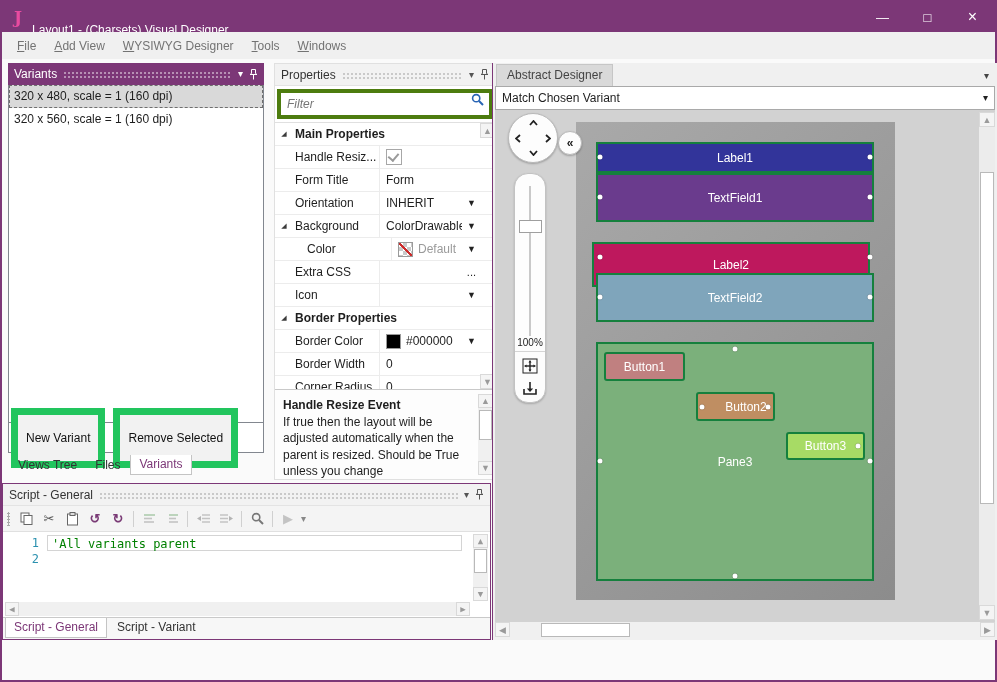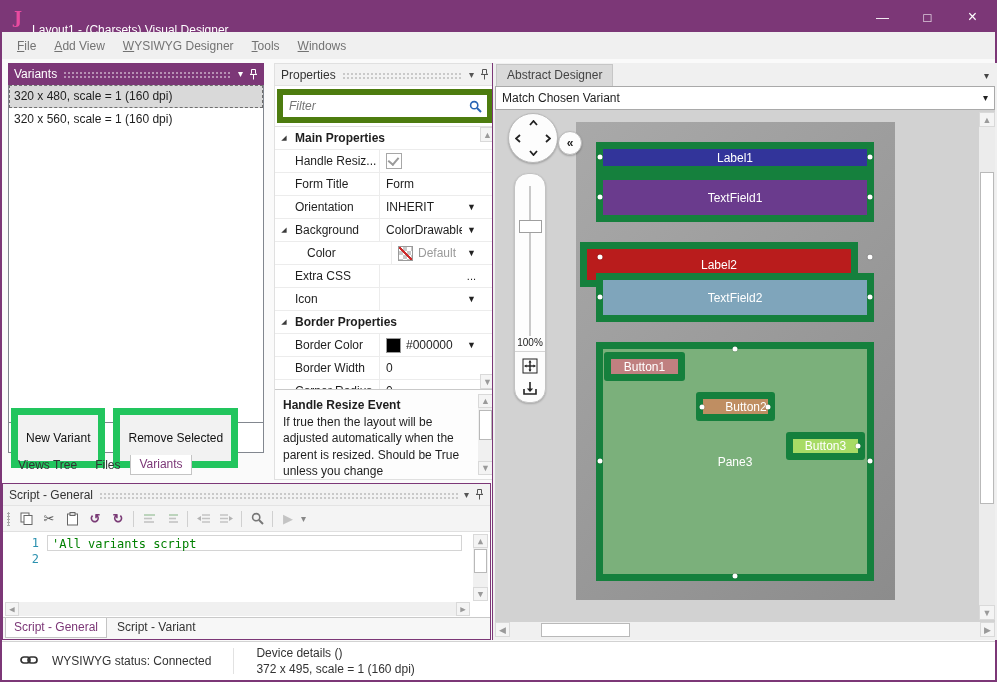--- a/index.html
+++ b/index.html
@@ -35,21 +35,21 @@
   .variant-item{height:21px;line-height:21px;padding:0 4px;white-space:nowrap;border:1px solid transparent;}
   .variant-item.selected{background:#d9d9d9;border:1px dashed #6e6e6e;}
   .btn-row{height:30px;display:flex;align-items:center;gap:8px;padding:3px 2px;background:#fff;border-left:1px solid #82878f;border-right:1px solid #82878f;border-bottom:1px solid #82878f;box-sizing:border-box;}
   .btn{background:#f2f2f2;border:7px solid #22c55e;padding:16px 8px;font-size:12px;color:#111;}
   .tab-row{height:22px;display:flex;align-items:flex-end;gap:2px;padding-left:2px;}
   .tab{padding:2px 8px 3px;color:#333;}
   .tab.active{background:#fff;border:1px solid #c4c4c4;border-top:none;color:#7c3777;}
 
   
   .props-panel{position:absolute;left:272px;top:61px;width:222px;height:417px;display:flex;flex-direction:column;background:#fff;border:1px solid #e0e0e0;box-sizing:border-box;}
-  .filter-wrap{margin:3px 2px;border:6px solid #4d7c0f;height:22px;display:flex;align-items:center;background:#fff;}
+  .filter-wrap{margin:3px 2px;border:4px solid #4d7c0f;height:22px;display:flex;background:#fff;}
   .filter-input{flex:1;border:none;outline:none;font-style:italic;color:#9a9a9a;font-size:12px;padding:0 6px;font-family:"Liberation Sans",sans-serif;background:transparent;}
   .grid{flex:1;position:relative;overflow:hidden;border-top:1px solid #e0e0e0;}
   .grid-scroll{position:absolute;right:0;top:0;bottom:0;width:15px;}
   .grid-scroll .arrowbox{position:absolute;width:15px;height:15px;right:0;}
   .prow{display:flex;height:22px;align-items:center;border-bottom:1px solid #ececec;padding-right:15px;}
   .prow .gut{width:18px;text-align:center;font-size:7px;color:#3b3b3b;flex:none;}
   .prow .nm{width:84px;flex:none;padding-left:2px;white-space:nowrap;overflow:hidden;border-right:1px solid #ececec;align-self:stretch;display:flex;align-items:center;}
   .prow .val{flex:1;display:flex;align-items:center;padding-left:6px;gap:5px;min-width:0;white-space:nowrap;}
   .prow .val .vcaret{margin-left:auto;padding-right:4px;color:#222;font-size:9px;}
   .prow.group .nm{width:auto;border-right:none;font-weight:bold;text-align:right;}
@@ -88,21 +88,21 @@
 
   
   .right-panel{position:absolute;left:490px;top:61px;width:505px;height:577px;border-left:1px solid #7c3777;box-sizing:border-box;display:flex;flex-direction:column;background:#f0f0f0;}
   .dz-tabstrip{height:23px;display:flex;align-items:flex-end;background:#f0f0f0;padding-left:3px;}
   .dz-tab{background:#d9d9d9;color:#444;padding:3px 10px 4px;border:1px solid #c6c6c6;border-bottom:none;}
   .dz-tabstrip .caret{margin-left:auto;margin-right:8px;margin-bottom:5px;color:#444;}
   .combo{height:22px;margin:0 2px;border:1px solid #a9a9a9;background:#fff;display:flex;align-items:center;padding:0 6px;}
   .combo .caret{margin-left:auto;color:#222;}
   .canvas{flex:1;position:relative;background:#d2d2d2;overflow:hidden;margin:0 2px;}
   .device{position:absolute;left:81px;top:12px;width:319px;height:478px;background:linear-gradient(135deg,#a9a9a9,#8c8c8c);}
-  .widget{position:absolute;border:7px solid #15803d;color:#fff;display:flex;align-items:center;justify-content:center;box-sizing:border-box;font-size:12px;}
+  .widget{position:absolute;border:2px solid #15803d;color:#fff;display:flex;align-items:center;justify-content:center;box-sizing:border-box;font-size:12px;}
   .widget.btnw{border-radius:3px;}
   .hdot{position:absolute;width:5px;height:5px;border-radius:50%;background:#fff;transform:translate(-50%,-50%);box-shadow:0 0 1px rgba(0,0,0,.6);}
   .navpad{position:absolute;left:13px;top:3px;width:48px;height:48px;border-radius:50%;background:#fdfdfd;border:1px solid #b9b9b9;box-shadow:0 1px 2px rgba(0,0,0,.25);}
   .navpad svg{position:absolute;}
   .collapse-btn{position:absolute;left:63px;top:21px;width:22px;height:22px;border-radius:50%;background:#fdfdfd;border:1px solid #b9b9b9;display:flex;align-items:center;justify-content:center;font-weight:bold;color:#222;box-shadow:0 1px 2px rgba(0,0,0,.25);}
   .zoom-pill{position:absolute;left:19px;top:63px;width:30px;height:228px;background:#fdfdfd;border:1px solid #c2c2c2;border-radius:14px;box-shadow:0 1px 2px rgba(0,0,0,.2);}
   .zoom-track{position:absolute;left:14px;top:12px;width:2px;height:150px;background:#c9c9c9;}
   .zoom-thumb{position:absolute;left:4px;top:46px;width:21px;height:11px;background:#fff;border:1px solid #9f9f9f;}
   .zoom-label{position:absolute;left:0;right:0;top:163px;text-align:center;font-size:10px;color:#222;}
   .zoom-div{position:absolute;left:0;right:0;top:177px;height:1px;background:#d5d5d5;}
@@ -363,21 +363,21 @@
       <span class="tb-sep"></span>
       <span class="tb-btn tb-dis" style="color:#8a8a8a;">▶</span>
       <span class="caret" style="color:#888;">▾</span>
     </div>
     <div class="editor">
       <div class="gutter">
         <div class="codeline" style="color:#2b91af;">1</div>
         <div class="codeline" style="color:#2b91af;">2</div>
       </div>
       <div class="codearea">
-        <div class="codeline current">'All variants script</div>
+        <div class="codeline current">'All variants parent</div>
         <div class="codeline"></div>
       </div>
       <div class="ed-vscroll">
         <span class="arrowbox" style="position:absolute;top:0;left:0;width:15px;height:14px;">▲</span>
         <div class="thumb"></div>
         <span class="arrowbox" style="position:absolute;bottom:0;left:0;width:15px;height:14px;">▼</span>
       </div>
       <div class="ed-hscroll">
         <span class="arrowbox" style="position:absolute;left:0;top:0;width:14px;height:14px;">◀</span>
         <span class="arrowbox" style="position:absolute;right:0;top:0;width:14px;height:14px;">▶</span>
@@ -396,21 +396,21 @@
     </div>
     <div class="combo">
       <span>Match Chosen Variant</span>
       <span class="caret">▾</span>
     </div>
     <div class="canvas">
       <div class="device"></div>
 
       <div class="widget" style="left: 101px; top: 32px; width: 278px; height: 31px; background-color: rgb(50, 52, 154);">Label1</div>
       <div class="widget" style="left: 101px; top: 63px; width: 278px; height: 49px; background-color: rgb(106, 59, 141);">TextField1</div>
-      <div class="widget" style="left: 85px; top: 132px; width: 278px; height: 45px; background-color: #b91c1c;">Label2</div>
+      <div class="widget" style="left: 97px; top: 132px; width: 278px; height: 45px; background-color: #be185d;">Label2</div>
       <div class="widget" style="left: 101px; top: 163px; width: 278px; height: 49px; background-color: rgb(127, 165, 187);">TextField2</div>
       <div class="widget" style="left: 101px; top: 232px; width: 278px; height: 239px; background-color: rgb(123, 176, 123);">Pane3</div>
       <div class="widget btnw" style="left: 109px; top: 242px; width: 81px; height: 29px; background-color: rgb(192, 128, 128);">Button1</div>
       <div class="widget btnw" style="left: 201px; top: 282px; width: 79px; height: 29px; background-color: rgb(191, 142, 98); padding-left: 21px;">Button2</div>
       <div class="widget btnw" style="left: 291px; top: 322px; width: 79px; height: 28px; background-color: rgb(167, 219, 101);">Button3</div>
 
       <div class="hdot" style="left:105px;top:47px;"></div>
       <div class="hdot" style="left:375px;top:47px;"></div>
       <div class="hdot" style="left:105px;top:87px;"></div>
       <div class="hdot" style="left:375px;top:87px;"></div>
@@ -473,28 +473,14 @@
         <span class="arrowbox" style="position:absolute;bottom:0;left:0;width:16px;height:15px;">▼</span>
       </div>
     </div>
     <div class="dz-hscroll">
       <span class="arrowbox" style="left:0;">◀</span>
       <div class="thumb"></div>
       <span class="arrowbox" style="right:0;">▶</span>
     </div>
   </div>
 
-  <div class="statusbar">
-    <span class="status-icon">
-      <svg width="18" height="10" viewBox="0 0 18 10">
-          <rect x="1" y="2" width="9" height="6" rx="3" fill="none" stroke="#333" stroke-width="1.7"></rect>
-          <rect x="8" y="2" width="9" height="6" rx="3" fill="none" stroke="#333" stroke-width="1.7"></rect>
-        </svg>
-    </span>
-    <span class="status-text">WYSIWYG status: Connected</span>
-    <span class="status-sep"></span>
-    <span class="device-details">
-      <span>Device details ()</span><br>
-      <span>372 x 495, scale = 1 (160 dpi)</span>
-    </span>
-  </div>
 
 </div>
 
 </body></html>

